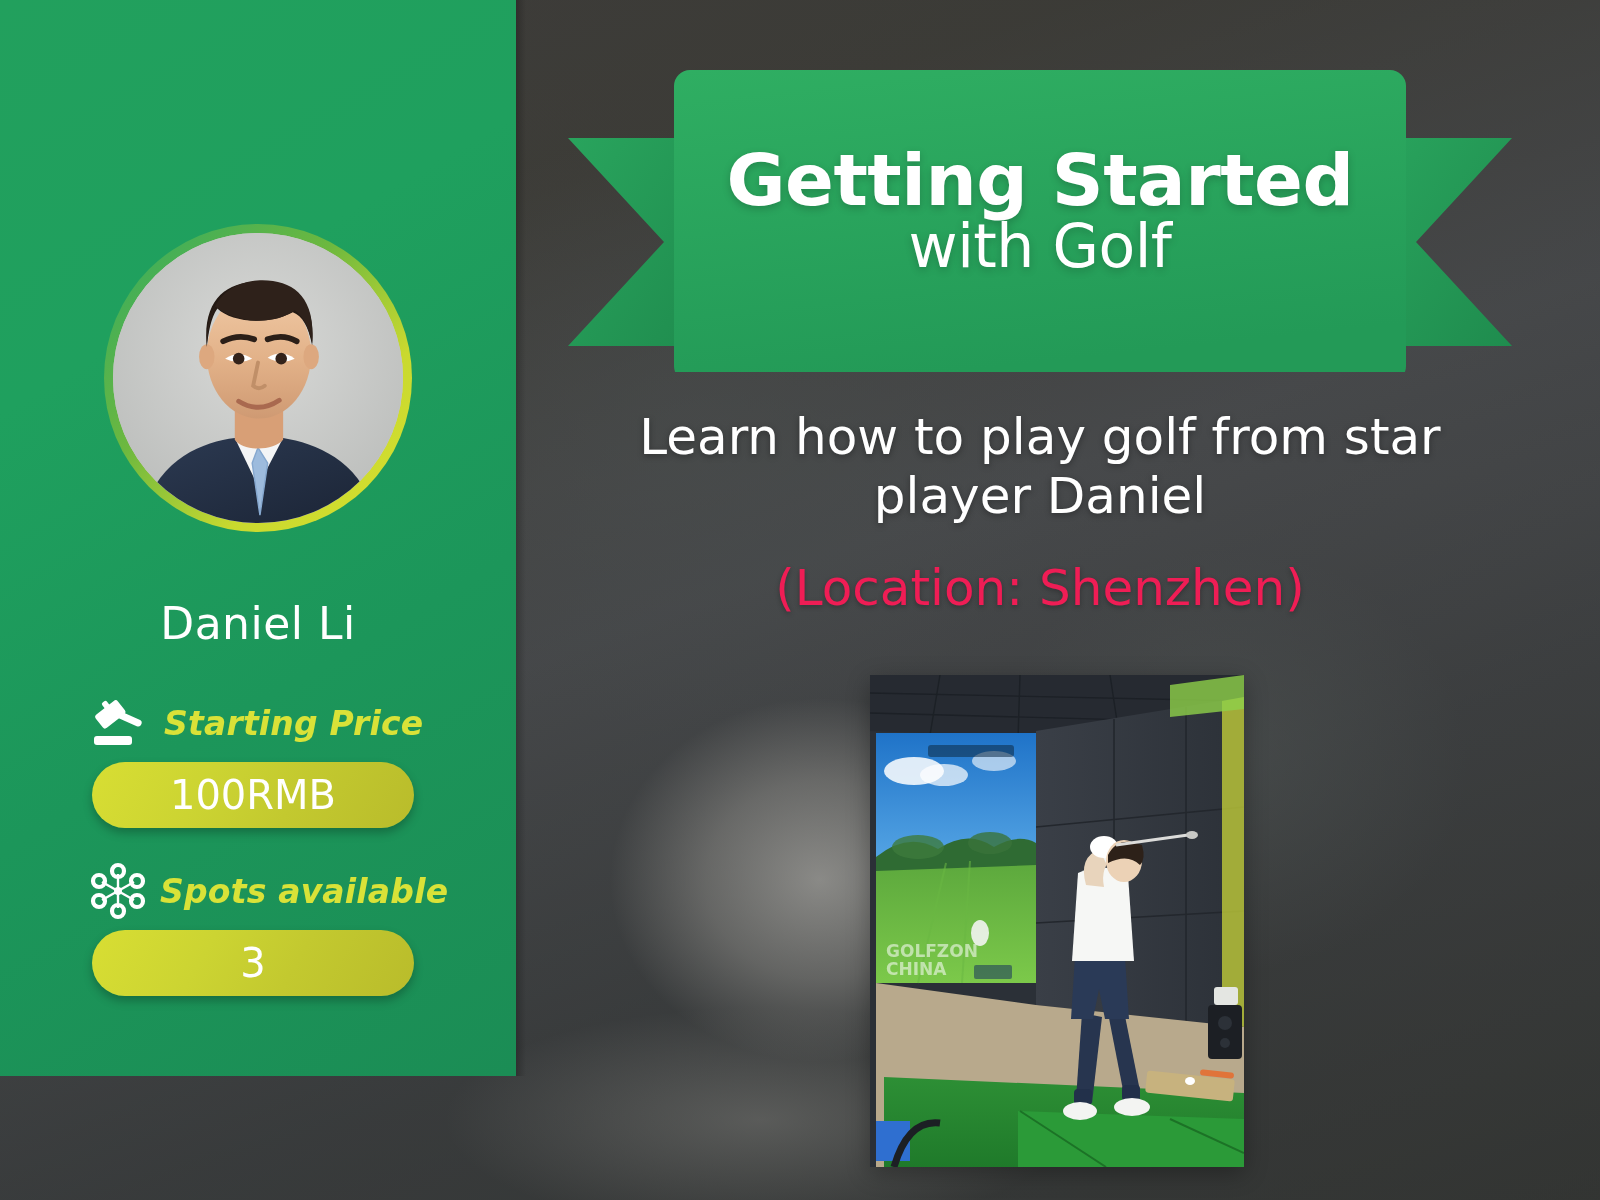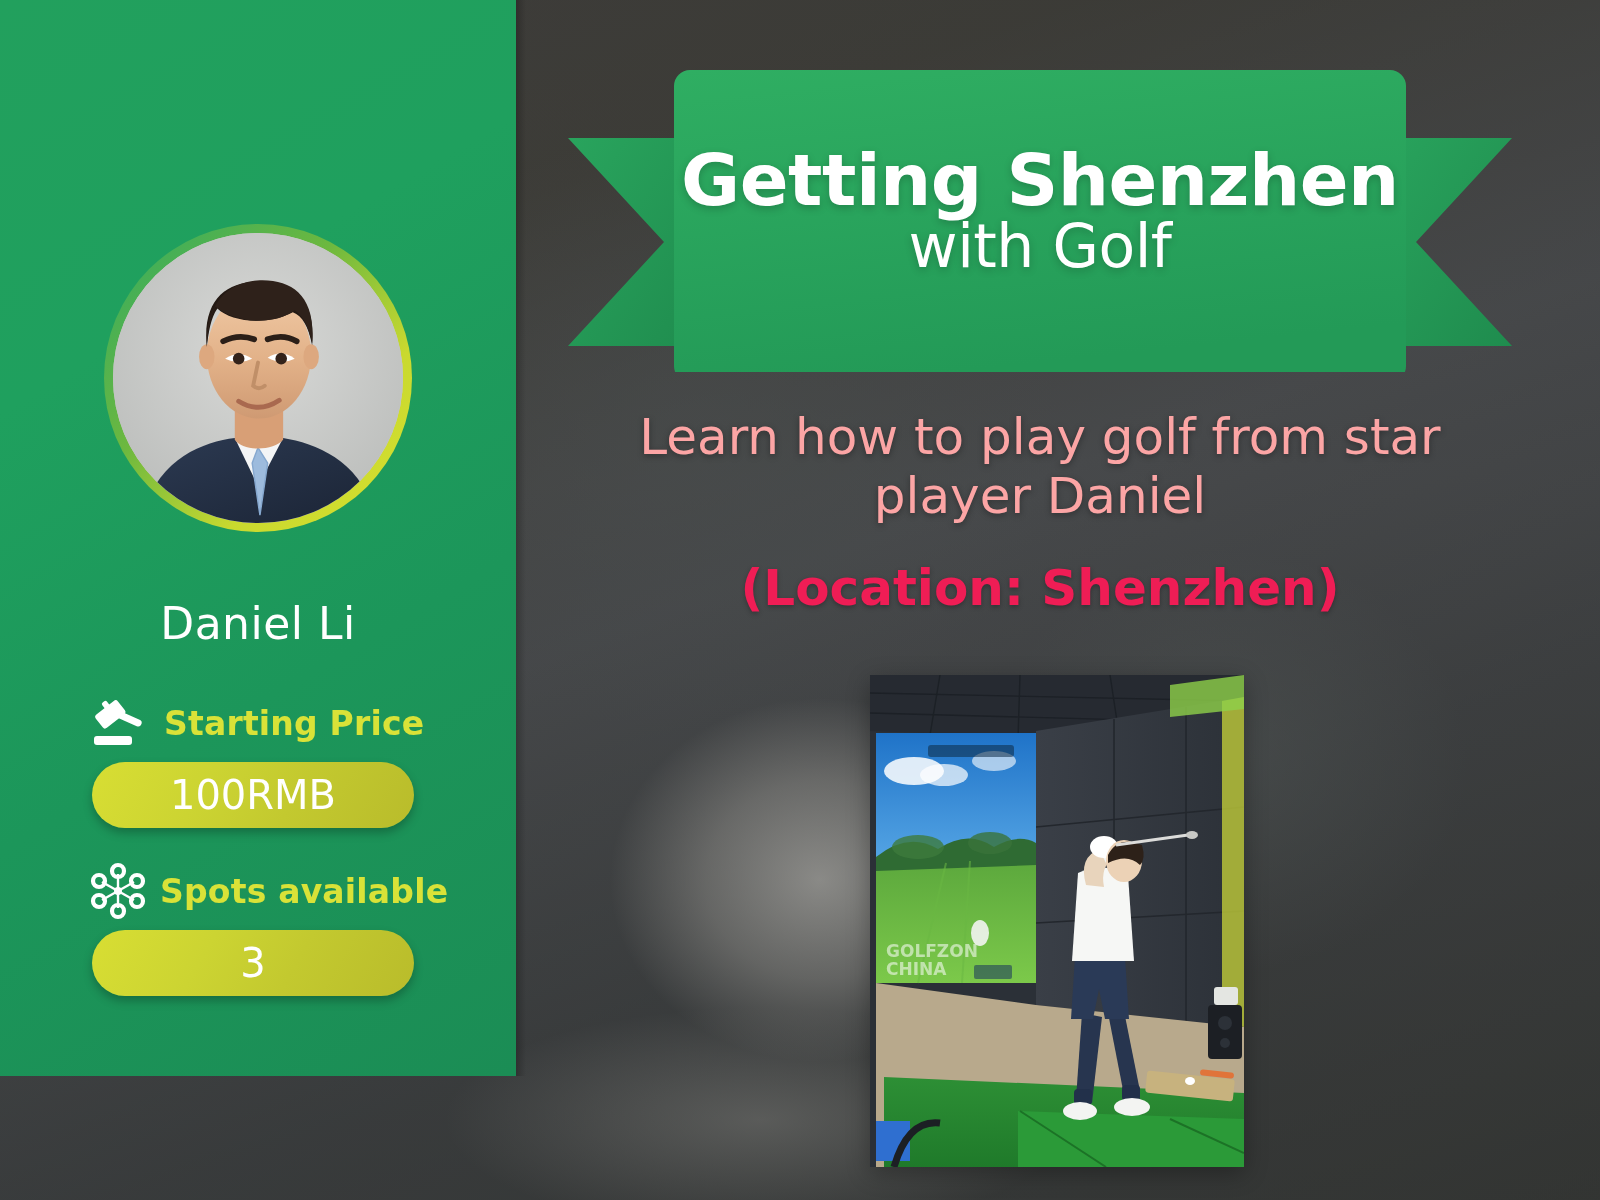--- a/index.html
+++ b/index.html
@@ -52,21 +52,21 @@
     background:#c9cac8;
   }
   .avatar svg{ position:absolute; inset:0; width:100%; height:100%; display:block; }
 
   .person-name{
     position:absolute; left:0; top:598px; width:516px; text-align:center;
     color:#ffffff; font-size:44px; font-weight:400; letter-spacing:.5px;
   }
 
   
-  .info-row{ position:absolute; left:88px; display:flex; align-items:center; gap:16px; }
+  .info-row{ position:absolute; left:88px; display:flex; align-items:center; gap:16px;font-style:italic; }
   .row-price{ top:694px; }
   .row-spots{ top:862px;gap:12px; }
   .info-icon{ width:60px; height:58px; flex:none; }
   .info-icon svg{ width:100%; height:100%; display:block; }
   .info-label{
     color:#d9e238; font-size:33px; font-weight:700; letter-spacing:.2px; white-space:nowrap;
   }
 
   .pill{
     position:absolute; left:92px; width:322px; height:66px;
@@ -90,26 +90,26 @@
     color:#ffffff; text-align:center;
     text-shadow:0 3px 8px rgba(0,0,0,.2);
   }
   .ribbon-line1{ font-size:72px; font-weight:700; line-height:.98; letter-spacing:-.5px; }
   .ribbon-line2{ font-size:60px; font-weight:400; line-height:1.02; letter-spacing:-.5px; }
   .ribbon-line3{ font-size:72px; font-weight:700; line-height:1.12; letter-spacing:-1px; }
 
   
   .subtitle{
     position:absolute; left:576px; top:408px; width:928px; text-align:center; z-index:4;
-    color:#fca5a5; font-size:50px; line-height:1.18; font-weight:400;
+    color:#ffffff; font-size:50px; line-height:1.18; font-weight:400;
     text-shadow:0 2px 6px rgba(0,0,0,.35);
   }
   .location{
     position:absolute; left:576px; top:560px; width:928px; text-align:center; z-index:4;
-    color:#ef1d55; font-size:50px; font-weight:700; line-height:1.15;
+    color:#ef1d55; font-size:50px; font-weight:400; line-height:1.15;
     text-shadow:0 2px 5px rgba(0,0,0,.28);
   }
 
   
   .golf-photo{
     position:absolute; left:870px; top:664px; width:374px; height:492px; z-index:4;
     overflow:hidden; background:#2b2e33;
     box-shadow:0 6px 22px rgba(0,0,0,.3);
     margin-top:11px;
   }
@@ -234,21 +234,21 @@
         </linearGradient>
       </defs>
 
       <path d="M8 88 L150 88 L150 296 L8 296 L104 192 Z" fill="url(#ribtail)"></path>
 
       <path d="M952 88 L810 88 L810 296 L952 296 L856 192 Z" fill="url(#ribtail)"></path>
 
       <path d="M130 20 h700 a16 16 0 0 1 16 16 v280 a16 16 0 0 1 -16 16 h-700 a16 16 0 0 1 -16 -16 v-280 a16 16 0 0 1 16 -16 z" fill="url(#ribg)"></path>
     </svg>
     <div class="ribbon-text">
-      <div class="ribbon-line1">Getting Shenzhen</div>
+      <div class="ribbon-line1">Getting Started</div>
       <div class="ribbon-line2">with Golf</div>
     </div>
   </div>
 
   <div class="subtitle">Learn how to play golf from star player Daniel</div>
   <div class="location">(Location: Shenzhen)</div>
 
   <div class="golf-photo">
     <svg viewBox="0 0 374 492" preserveAspectRatio="none">
       <defs>

